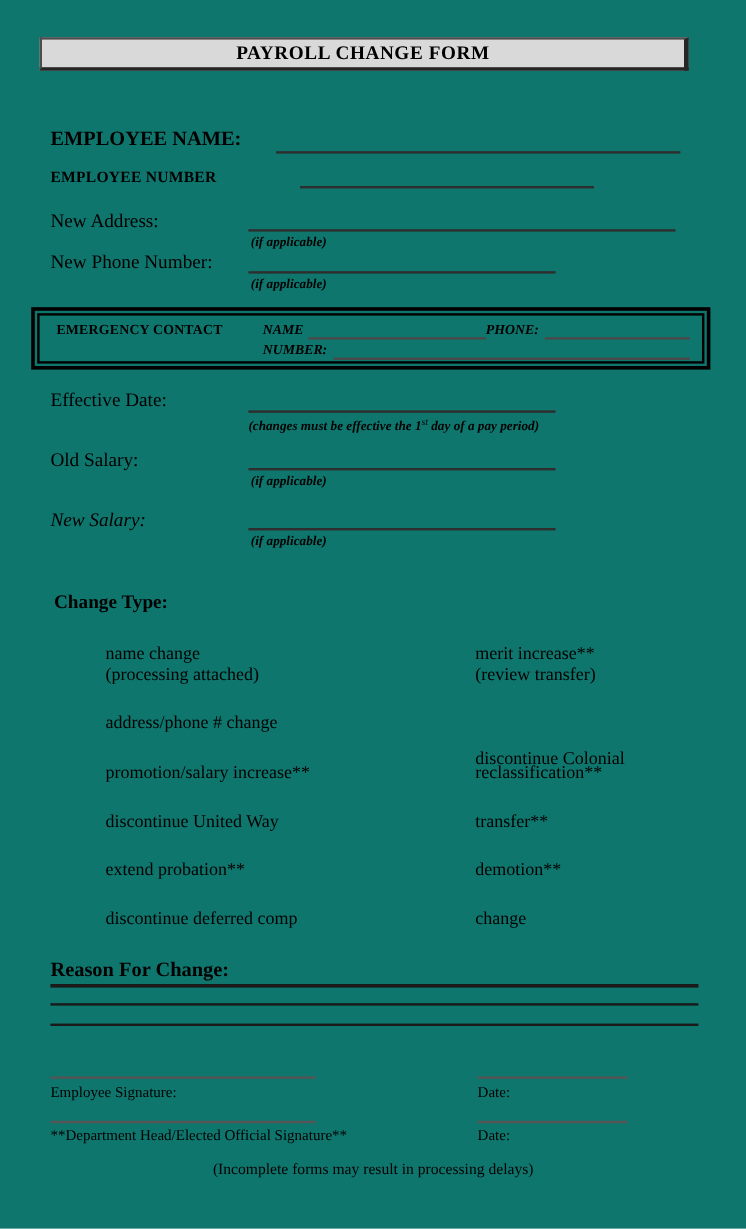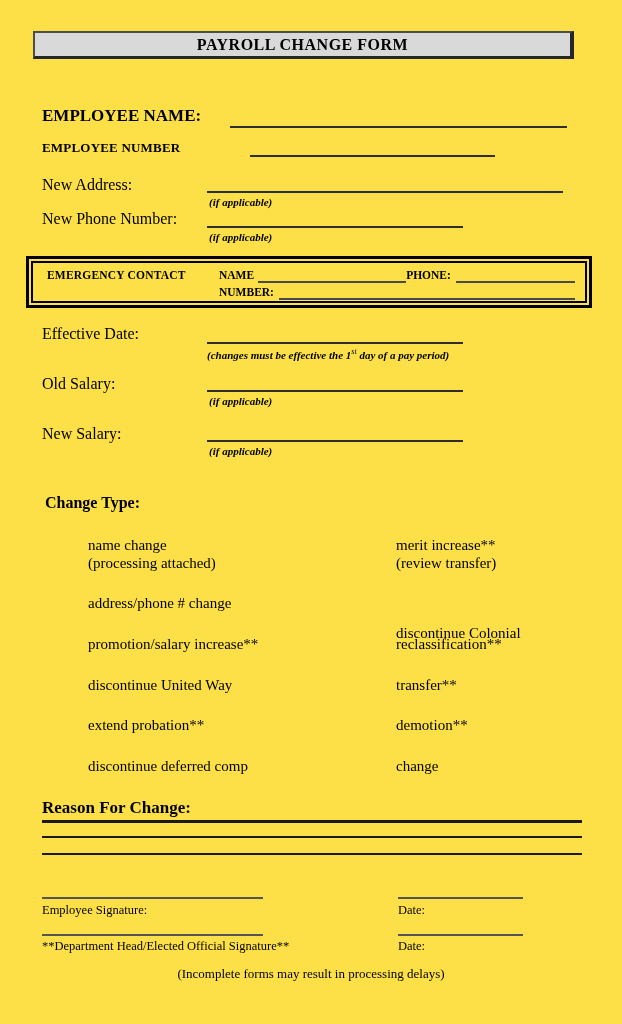--- a/index.html
+++ b/index.html
@@ -1,20 +1,20 @@
 <!DOCTYPE html>
 <html><head>
 <meta charset="utf-8">
 <style>
   html, body { margin: 0; padding: 0; background: #ffffff; }
   .page {
     position: relative;
     width: 622px;
     height: 1024px;
-    background: #fde047;
+    background: #0f766e;
     font-family: "Liberation Serif", "DejaVu Serif", serif;
     color: #000000;
     overflow: hidden;
   }
   .abs { position: absolute; box-sizing: border-box; }
 
   
   .title-bar {
     left: 33px; top: 31px; width: 541px; height: 28px;
     background: #d9d9d9;
@@ -49,21 +49,21 @@
     position: relative;
   }
   .emg-label {
     position: absolute; left: 14px; top: 6px;
     font-weight: bold; font-size: 11.5px; letter-spacing: 0.2px;
   }
   .emg-content {
     position: absolute; left: 186px; top: 3px; right: 10px;
   }
   .emg-row { display: flex; align-items: flex-end; height: 17px; }
-  .emg-row .t { font-weight: bold; font-size: 11.5px; line-height: 15px; white-space: nowrap; }
+  .emg-row .t { font-weight: bold; font-size: 11.5px; line-height: 15px; white-space: nowrap; font-style: italic; }
   .eline { border-bottom: 2px solid #4a4a4a; height: 13px; }
 
   .reason-head {
     left: 42px; top: 798px; width: 540px;
     font-weight: bold; font-size: 17px;
     border-bottom: 3px solid #1a1a1a;
     padding-bottom: 2px;
   }
   .rule { left: 42px; width: 540px; border-bottom: 2.5px solid #1a1a1a; }
 
@@ -117,21 +117,21 @@
   <div class="abs lbl" style="left:42px; top:325px;">Effective Date:</div>
   <div class="abs fill-line" style="left:207px; top:324px; width:256px; height:20px;"></div>
   <div class="abs note" style="left:207px; top:347px;">
     <span>(changes must be effective the 1</span><sup class="st">st</sup><span> day of a pay period)</span>
   </div>
 
   <div class="abs lbl" style="left:42px; top:375px;text-align:center;">Old Salary:</div>
   <div class="abs fill-line" style="left:207px; top:372px; width:256px; height:20px;"></div>
   <div class="abs note" style="left:209px; top:395px;">(if applicable)</div>
 
-  <div class="abs lbl" style="left:42px; top:425px;">New Salary:</div>
+  <div class="abs lbl" style="left:42px; top:425px;font-style:italic;">New Salary:</div>
   <div class="abs fill-line" style="left:207px; top:422px; width:256px; height:20px;"></div>
   <div class="abs note" style="left:209px; top:445px;">(if applicable)</div>
 
   <div class="abs lbl-b16" style="left:45px; top:494px;">Change Type:</div>
 
   <div class="abs opt" style="left:88px;  top:536px;">name change</div>
   <div class="abs opt" style="left:88px;  top:554px;">(processing attached)</div>
   <div class="abs opt" style="left:396px; top:536px;">merit increase**</div>
   <div class="abs opt" style="left:396px; top:554px;">(review transfer)</div>
 

